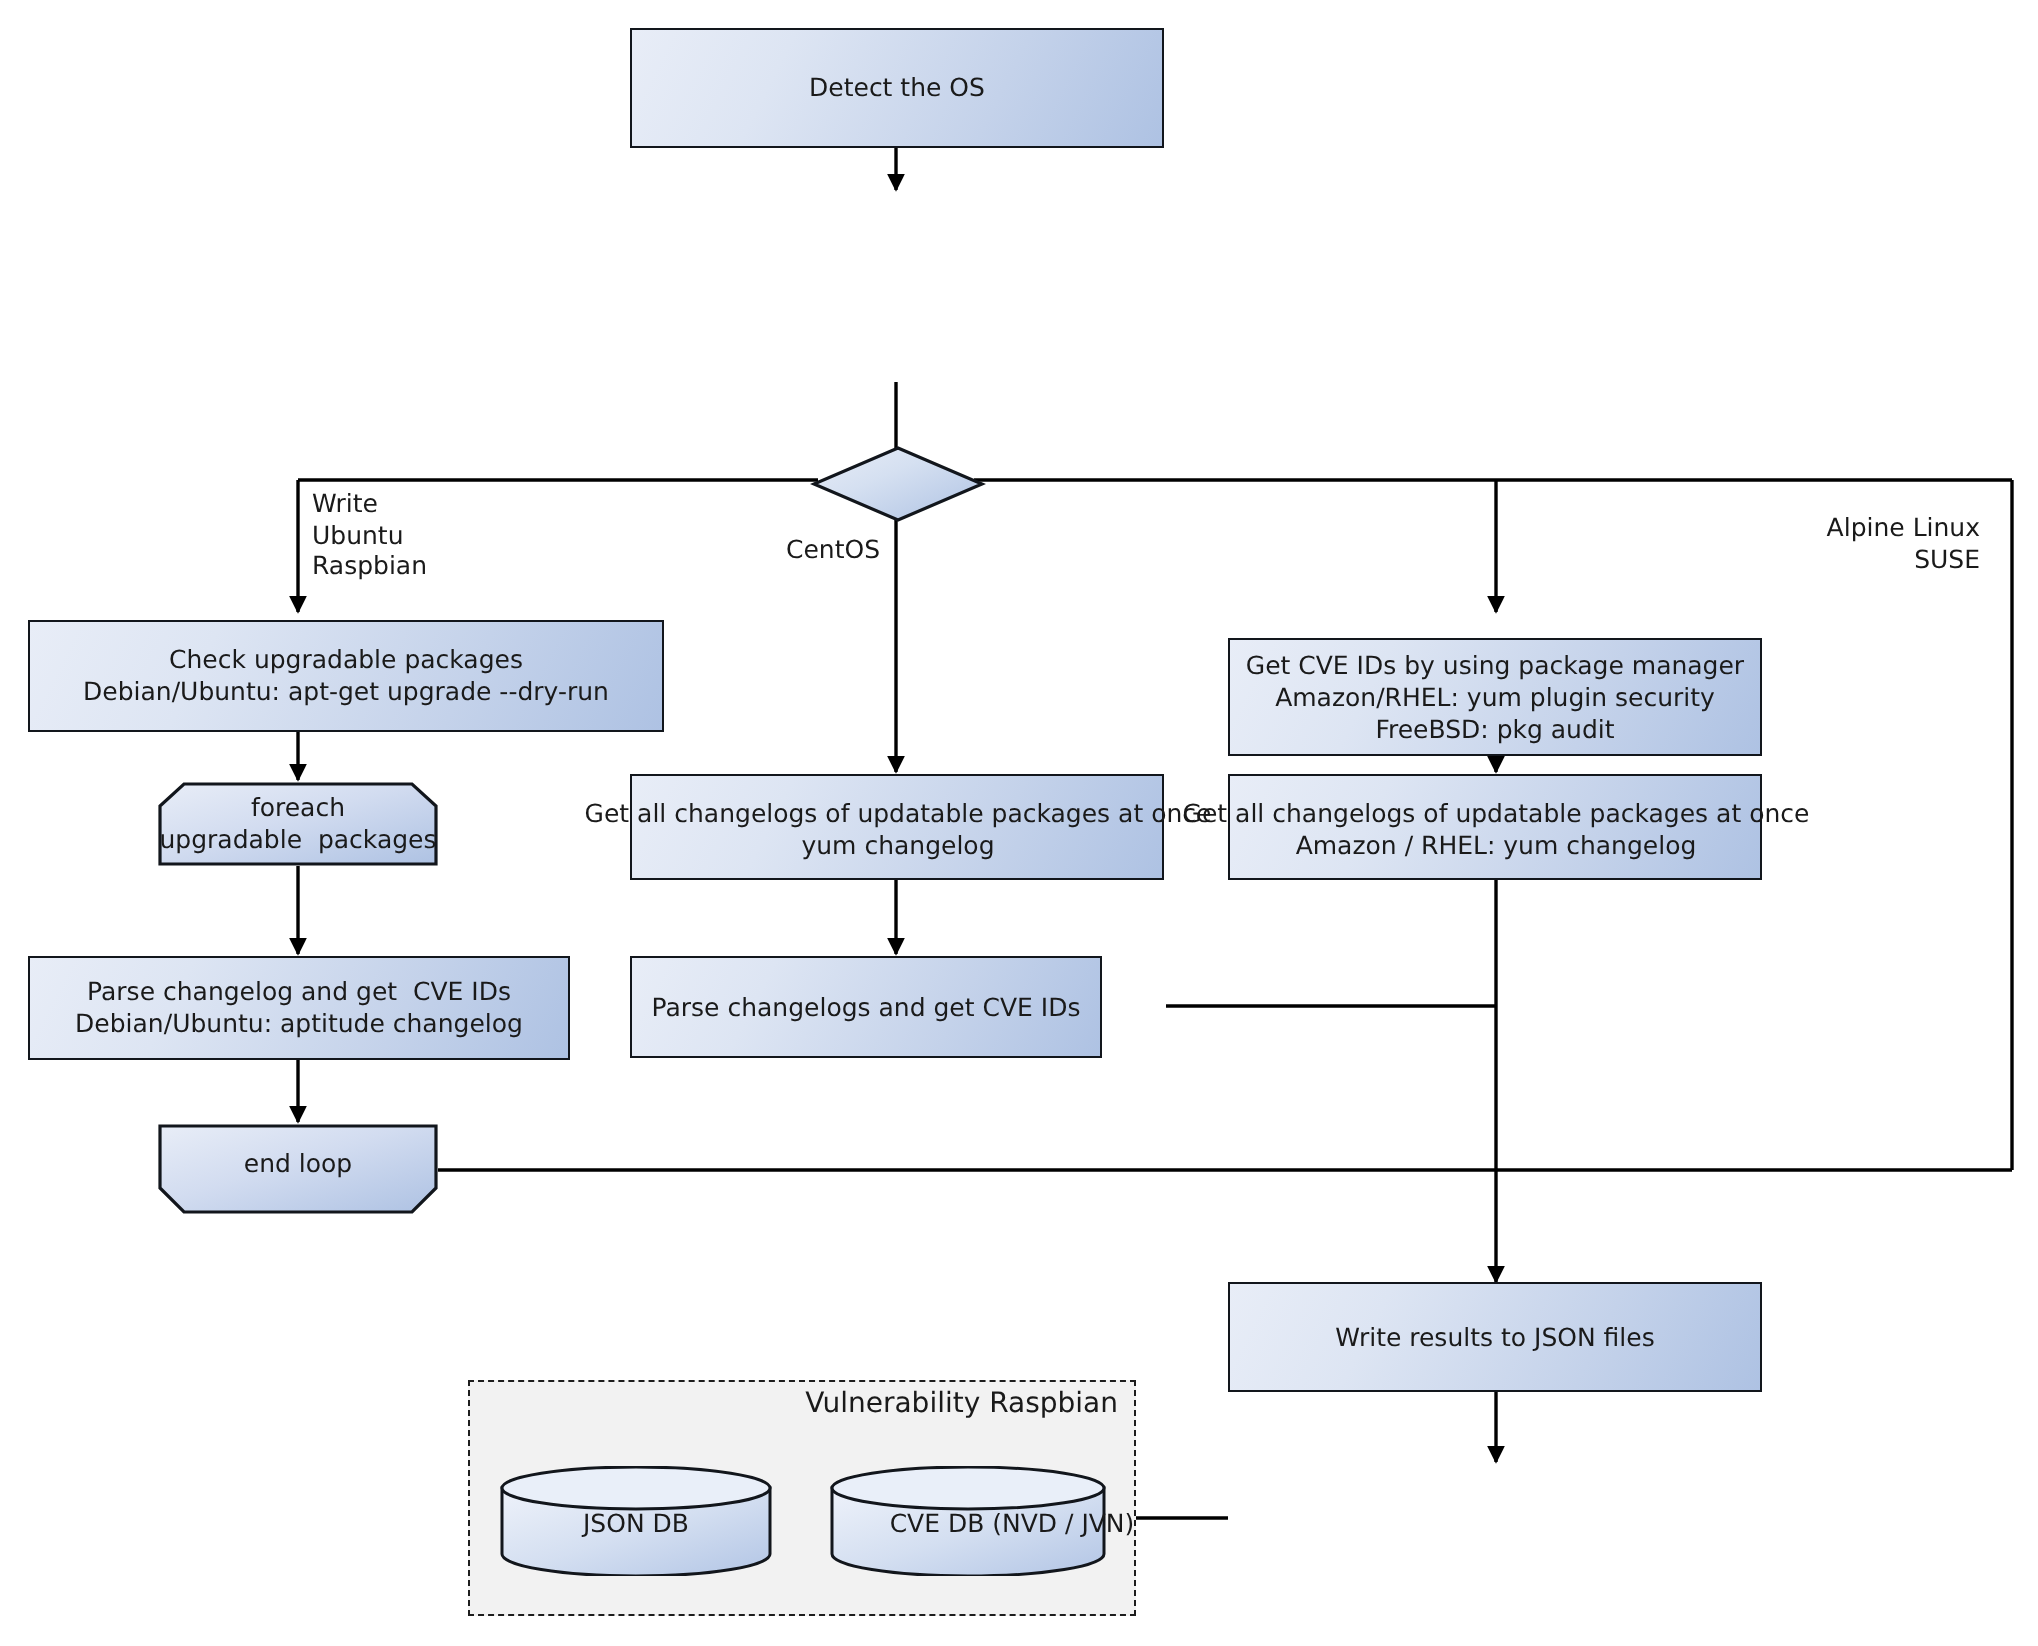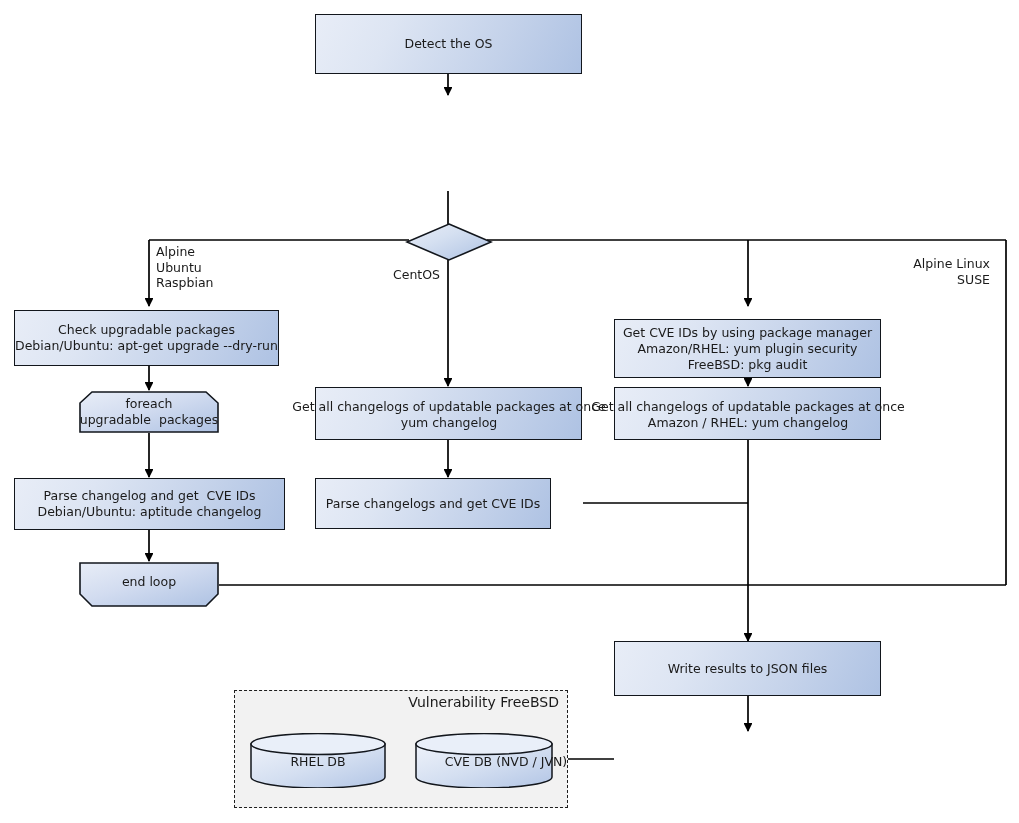--- a/index.html
+++ b/index.html
@@ -165,28 +165,28 @@
         <linearGradient id="gdia" x1="0" y1="0" x2="1" y2="1">
           <stop offset="0%" stop-color="#e8edf7"></stop>
           <stop offset="40%" stop-color="#d5e0f1"></stop>
           <stop offset="100%" stop-color="#aec2e3"></stop>
         </linearGradient>
       </defs>
       <polygon points="44,2 86,20 44,38 2,20" fill="url(#gdia)" stroke="#12161c" stroke-width="1.6"></polygon>
     </svg>
   </div>
 
-  <div class="branch-label bl-left" style="left:156px; top:244px; width:120px;">Alpine
+  <div class="branch-label bl-left" style="left:156px; top:244px; width:120px;">Write
 Ubuntu
 Raspbian</div>
   <div class="branch-label bl-right" style="left:330px; top:267px; width:110px;">CentOS</div>
   <div class="branch-label bl-right" style="left:880px; top:256px; width:110px;">Alpine Linux
 SUSE</div>
 
-  <div class="node proc" style="left:14px; top:310px; width:265px; height:56px;">
+  <div class="node proc" style="left:14px; top:310px; width:318px; height:56px;">
     <span class="txt">Check upgradable packages
 Debian/Ubuntu: apt-get upgrade --dry-run</span>
   </div>
 
   <div class="loopwrap" style="left:79px; top:391px; width:140px; height:42px;border-radius:14px;">
     <svg width="140" height="42" viewBox="0 0 140 42">
       <defs>
         <linearGradient id="gls" x1="0" y1="0" x2="1" y2="1">
           <stop offset="0%" stop-color="#e8edf7"></stop>
           <stop offset="45%" stop-color="#d2dcf0"></stop>
@@ -235,36 +235,36 @@
   <div class="node proc" style="left:614px; top:387px; width:267px; height:53px;"></div>
   <div class="overflow-txt" style="left:578px; top:399px; width:340px; font-size:12.5px; line-height:16px; color:#1a1a1a;">Get all changelogs of updatable packages at once
 Amazon / RHEL: yum changelog</div>
 
   <div class="node proc" style="left:614px; top:641px; width:267px; height:55px;">
     <span class="txt">Write results to JSON files</span>
   </div>
 
 
   <div class="group-box" style="left:234px; top:690px; width:334px; height:118px;">
-    <div class="group-title">Vulnerability FreeBSD</div>
+    <div class="group-title">Vulnerability Raspbian</div>
   </div>
 
   <div class="cyl" style="left:250px; top:733px; width:136px; height:55px;">
     <svg width="136" height="55" viewBox="0 0 136 55">
       <defs>
         <linearGradient id="gcyl1" x1="0" y1="0" x2="1" y2="1">
           <stop offset="0%" stop-color="#eef2fa"></stop>
           <stop offset="50%" stop-color="#d4dff1"></stop>
           <stop offset="100%" stop-color="#b2c5e5"></stop>
         </linearGradient>
       </defs>
       <path d="M 1 11 L 1 44 A 67 11 0 0 0 135 44 L 135 11 Z" fill="url(#gcyl1)" stroke="#12161c" stroke-width="1.5"></path>
       <ellipse cx="68" cy="11" rx="67" ry="10.5" fill="#e9eff9" stroke="#12161c" stroke-width="1.5"></ellipse>
     </svg>
-    <div class="cyl-label">RHEL DB</div>
+    <div class="cyl-label">JSON DB</div>
   </div>
 
   <div class="cyl" style="left:415px; top:733px; width:138px; height:55px;padding-left:44px;">
     <svg width="138" height="55" viewBox="0 0 138 55">
       <defs>
         <linearGradient id="gcyl2" x1="0" y1="0" x2="1" y2="1">
           <stop offset="0%" stop-color="#eef2fa"></stop>
           <stop offset="50%" stop-color="#d4dff1"></stop>
           <stop offset="100%" stop-color="#b2c5e5"></stop>
         </linearGradient>

